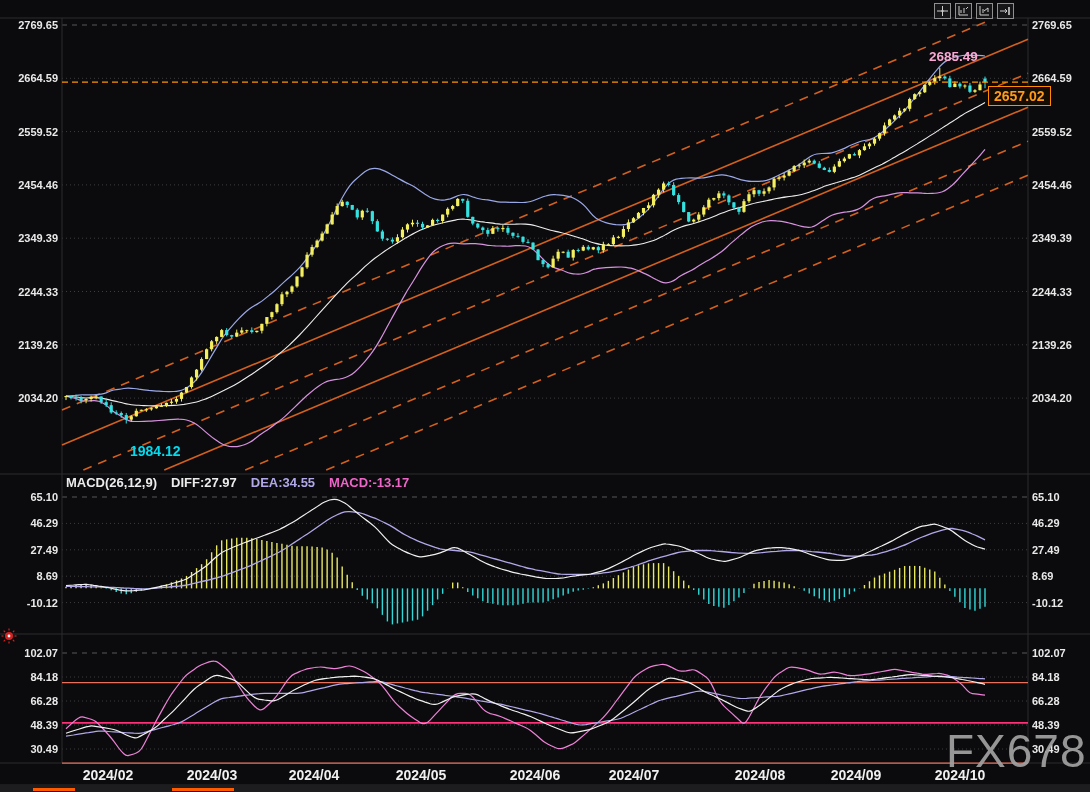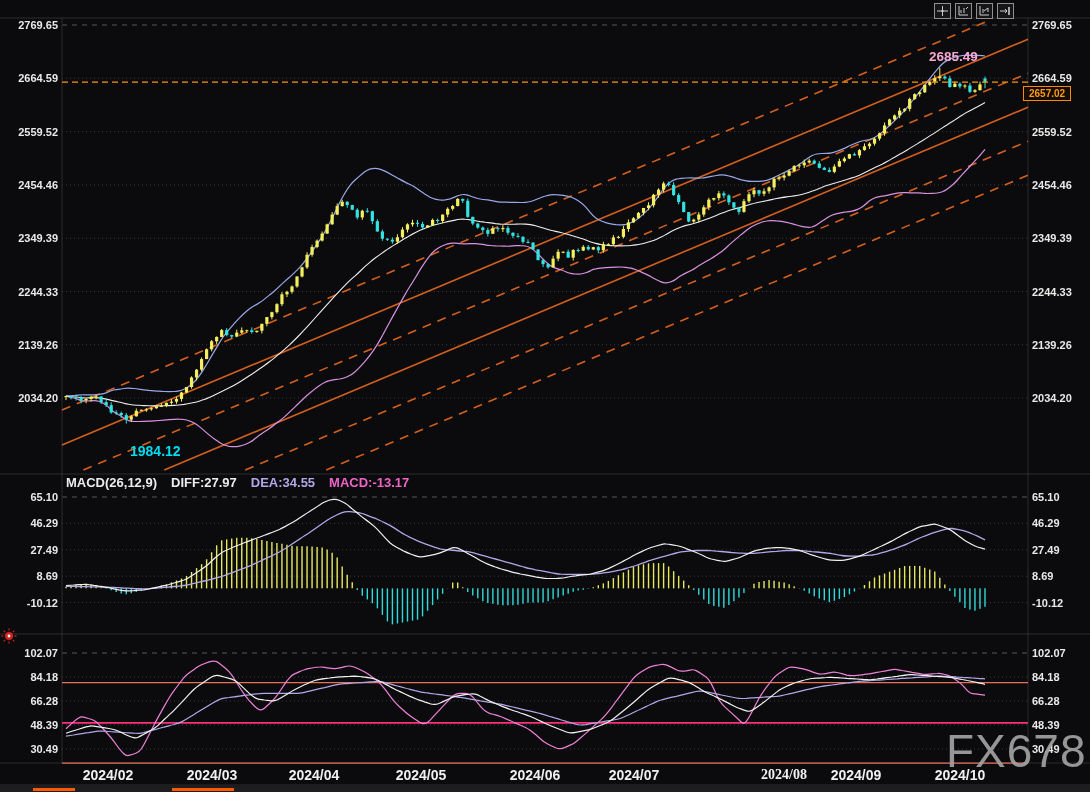--- a/index.html
+++ b/index.html
@@ -13,22 +13,22 @@
        font-size:13px;font-weight:700;white-space:nowrap;}
   .c-white{color:#ececec}.c-red{color:#ff3b28}.c-gold{color:#b5884a}
   .c-peri{color:#8ea6e8}.c-pink{color:#e66ac8}.c-lav{color:#b0a8e8}.c-mag{color:#ee64c8}
   .c-salmon{color:#e05540}.c-hotpink{color:#f23078}
   #macd-hdr,#kdj-hdr{position:absolute;display:flex;gap:14px;font-size:13px;font-weight:700;white-space:nowrap;}
   #macd-hdr{left:66px;top:475px}
   #kdj-hdr{left:66px;top:635px}
   #toolbar{position:absolute;right:76px;top:3px;display:flex;gap:4px;}
   .tbtn{width:15px;height:14px;border:1px solid #8f8f8f;background:#161618;display:flex;
         align-items:center;justify-content:center;}
-  #price-box{position:absolute;left:1023px;top:86px;border:1px solid #ff8a00;background:#150d02;
-             color:#ff9a1a;font-size:10px;font-weight:700;padding:1px 5px;}
+  #price-box{position:absolute;left:988px;top:86px;border:1px solid #ff8a00;background:#150d02;
+             color:#ff9a1a;font-size:14px;font-weight:700;padding:1px 5px;}
   .ann{position:absolute;font-weight:700;white-space:nowrap;}
   #ann-high{left:929px;top:49px;color:#f9a8d4;font-size:13.5px;}
   #ann-low{left:130px;top:443px;color:#00dcf0;font-size:14px;}
   .month{position:absolute;top:767px;width:80px;margin-left:-40px;text-align:center;
          font-size:14px;font-weight:700;color:#f0f0f0;}
   #period{position:absolute;left:18px;top:787px;font-size:14px;font-weight:400;color:#d946ef;}
   #period .tri{font-size:11px;margin-left:6px;}
   #watermark{position:absolute;left:946px;top:724px;font-size:46px;color:#a2a2a2;opacity:.92;
              letter-spacing:1px;font-weight:400;}
   #botstrip{position:absolute;left:0;top:785px;width:1090px;height:7px;background:#1d1d1f;}
@@ -749,21 +749,21 @@
   <div id="period">
     <span>日线</span><span class="tri">▲</span>
   </div>
   <div id="months">
       <div class="month" style="left: 108px;">2024/02</div>
       <div class="month" style="left: 212px;">2024/03</div>
       <div class="month" style="left: 314px;">2024/04</div>
       <div class="month" style="left: 421px;">2024/05</div>
       <div class="month" style="left: 535px;">2024/06</div>
       <div class="month" style="left: 634px;">2024/07</div>
-      <div class="month" style="left: 784px; font-family: Liberation Serif, serif;">2024/08</div>
+      <div class="month" style="left: 760px;">2024/08</div>
       <div class="month" style="left: 856px;">2024/09</div>
       <div class="month" style="left: 960px;">2024/10</div>
     </div>
 
   <div id="botstrip"></div>
   <div class="obar" style="left:33px;width:42px"></div>
   <div class="obar" style="left:172px;width:62px"></div>
 
   <div id="watermark">FX678</div>
 </div>

